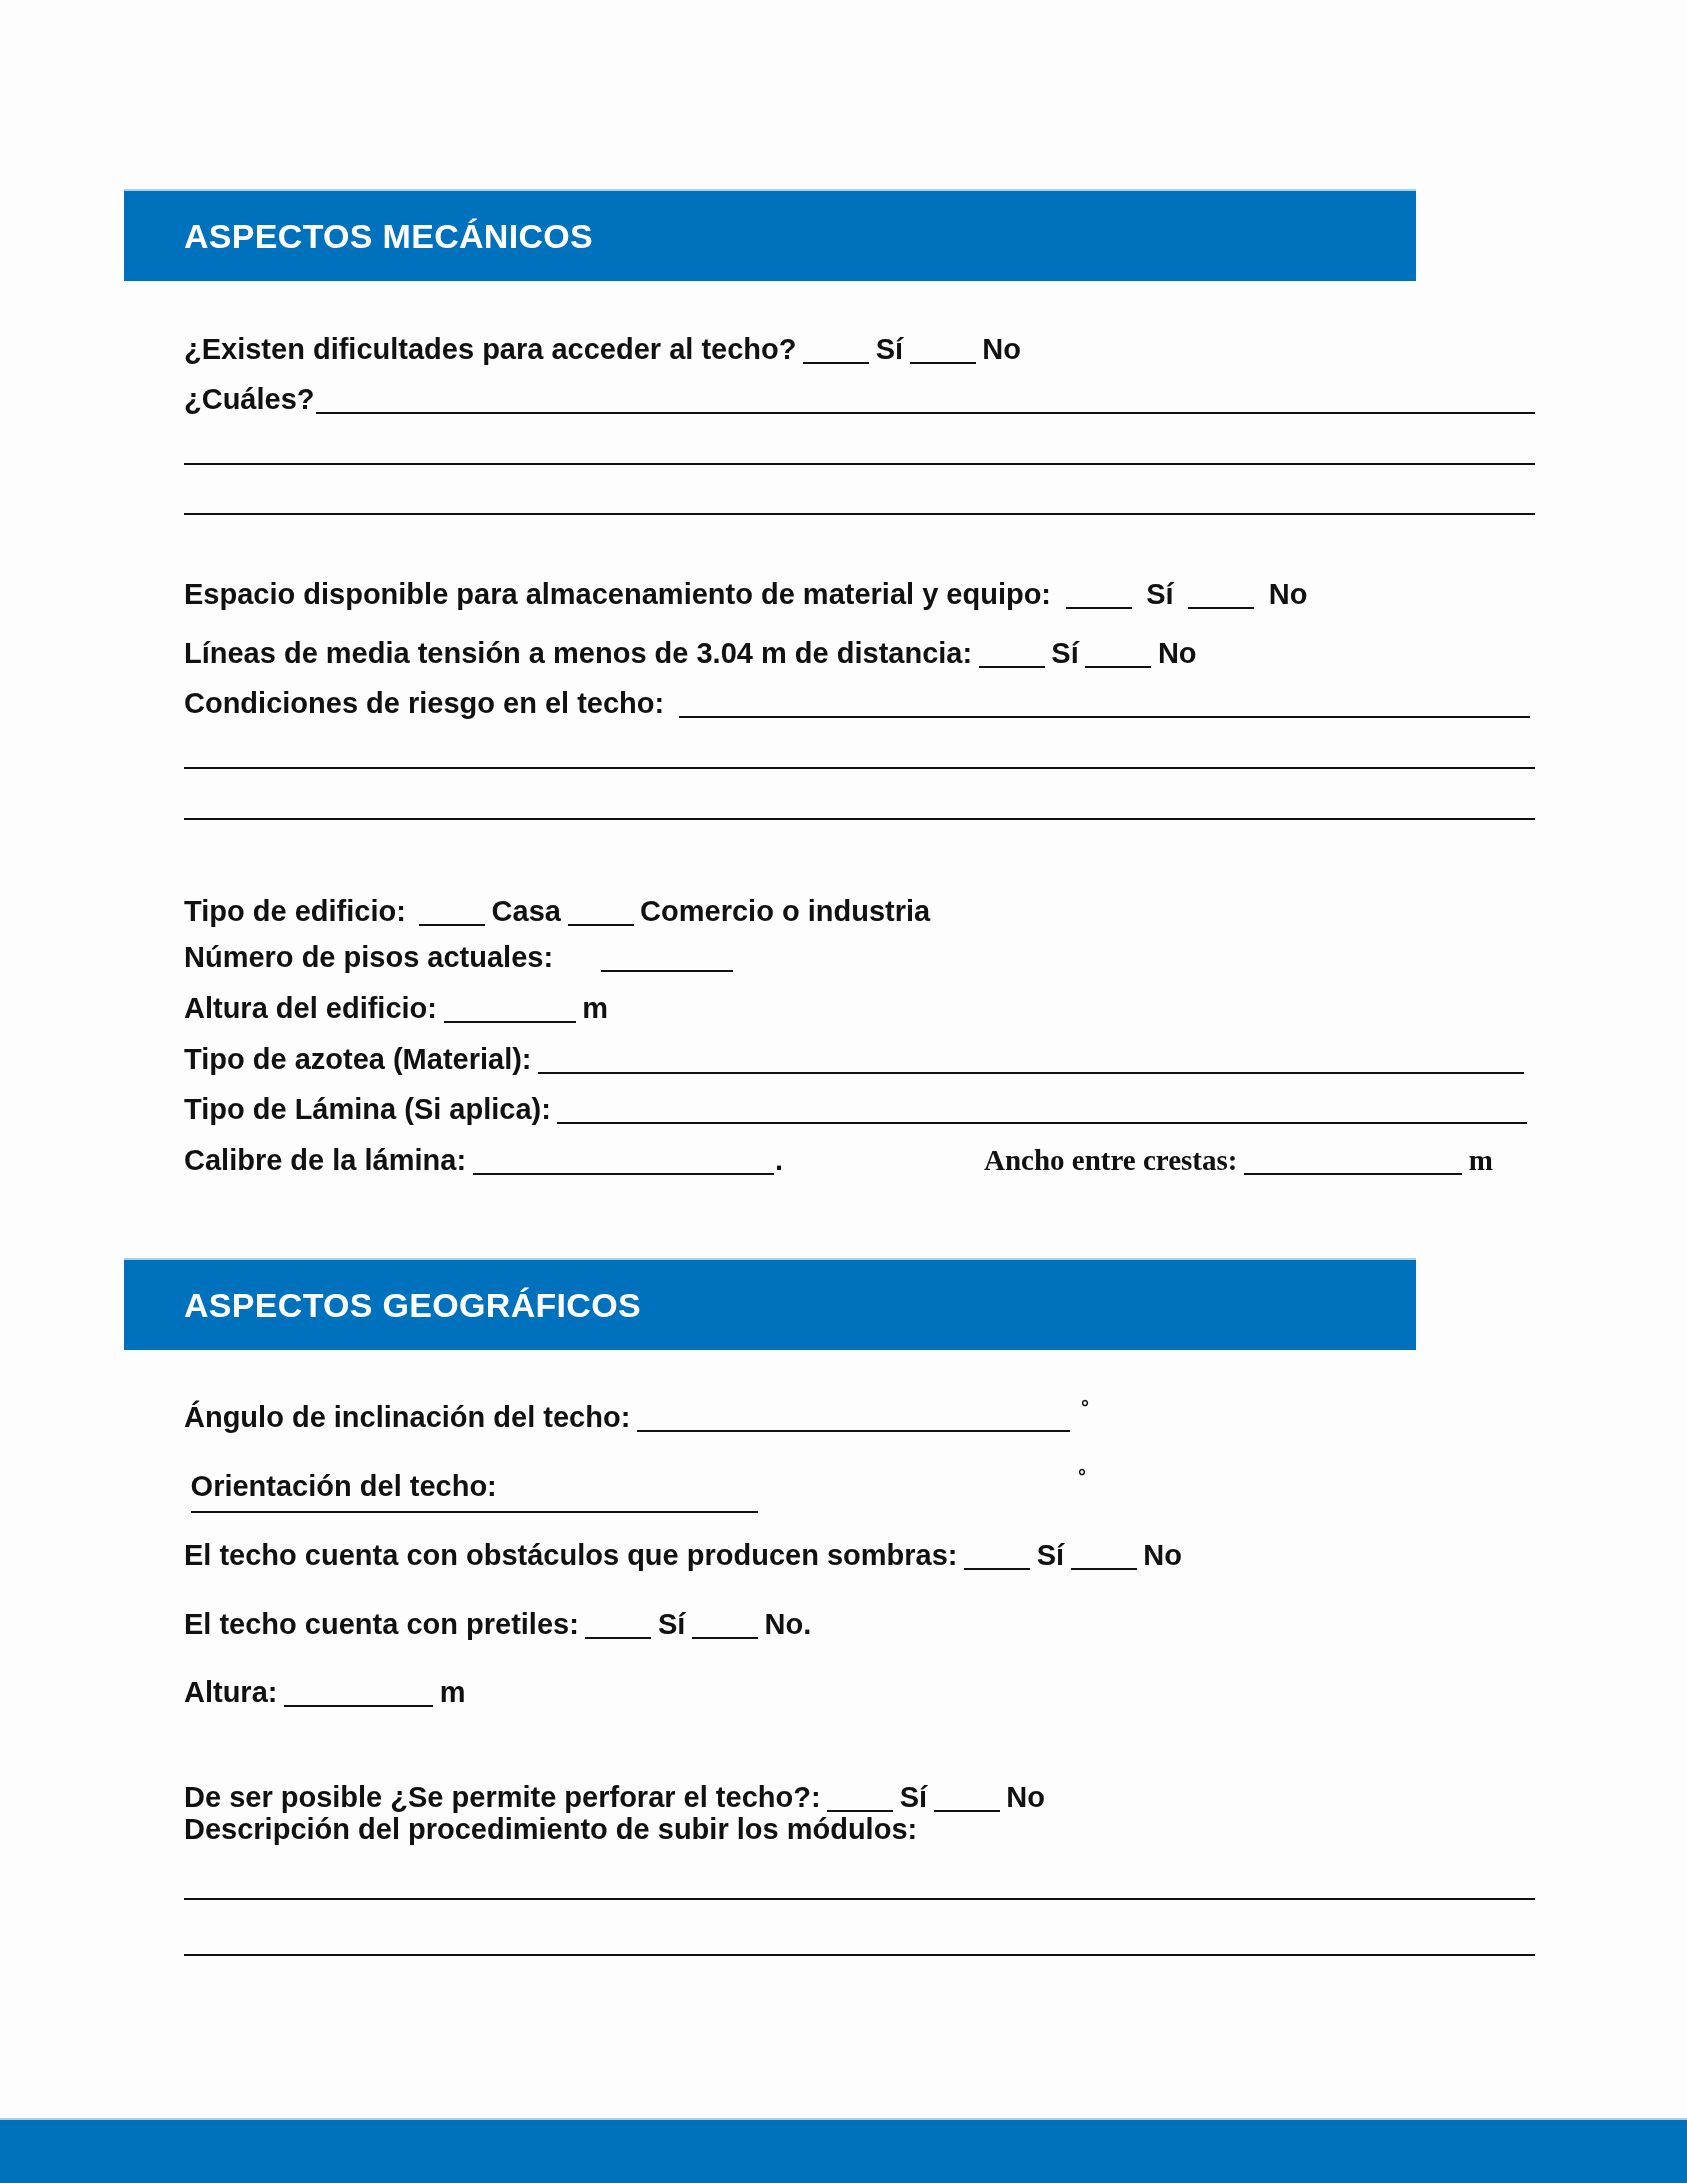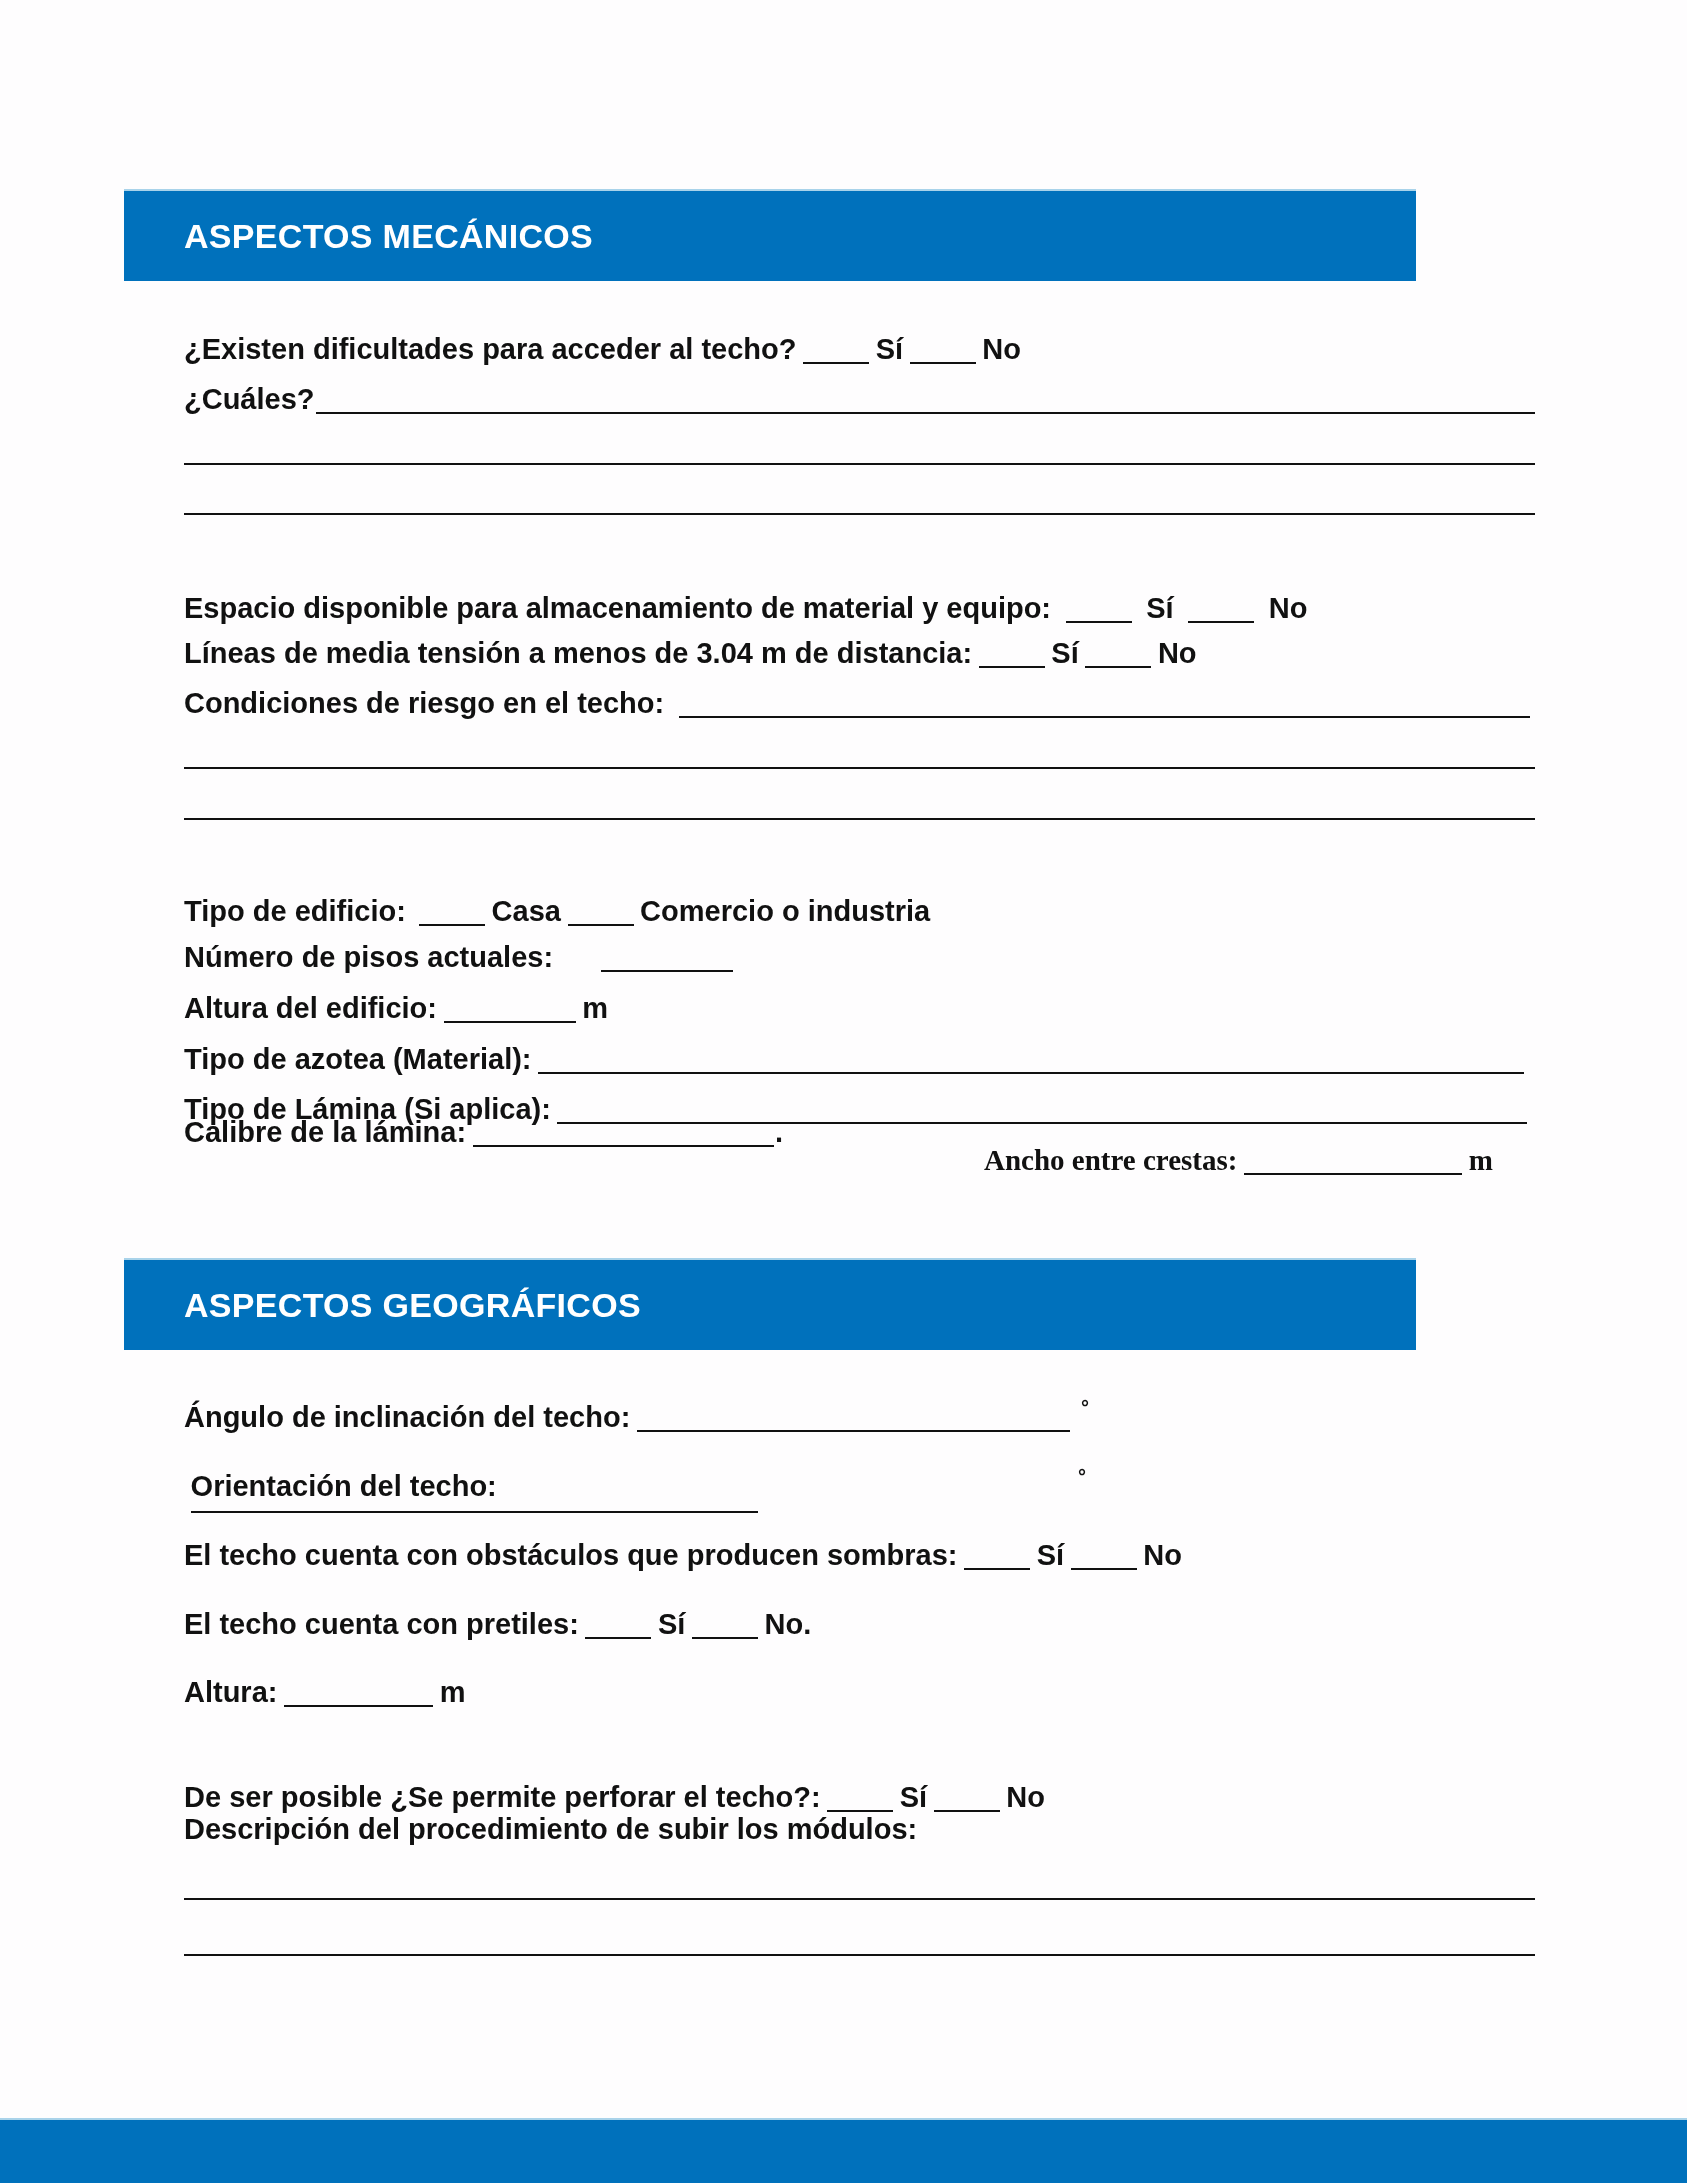--- a/index.html
+++ b/index.html
@@ -37,21 +37,21 @@
   <span class="blank b-short"></span>
   <span class="lbl">No</span>
 </div>
 <div class="row" style="top:379px; width:1351px;">
   <span class="lbl">¿Cuáles?</span>
   <span class="blank" style="flex:1; margin-right:0; margin-left:1.3px;"></span>
 </div>
 <div class="fullline" style="top:463px;"></div>
 <div class="fullline" style="top:513px;"></div>
 
-<div class="row" style="top:588px;gap:8px;">
+<div class="row" style="top:574px;gap:8px;">
   <span class="lbl">Espacio disponible para almacenamiento de material y equipo:</span>
   <span class="blank b-short"></span>
   <span class="lbl">Sí</span>
   <span class="blank b-short"></span>
   <span class="lbl">No</span>
 </div>
 <div class="row" style="top:633px;text-align:center;">
   <span class="lbl">Líneas de media tensión a menos de 3.04 m de distancia:</span>
   <span class="blank b-short"></span>
   <span class="lbl">Sí</span>
@@ -82,21 +82,21 @@
   <span class="lbl">m</span>
 </div>
 <div class="row" style="top:1039px; width:1340px;">
   <span class="lbl">Tipo de azotea (Material):</span>
   <span class="blank" style="flex:1; margin-right:0;"></span>
 </div>
 <div class="row" style="top:1089px; width:1343px;">
   <span class="lbl">Tipo de Lámina (Si aplica):</span>
   <span class="blank" style="flex:1; margin-right:0;"></span>
 </div>
-<div class="row" style="top:1112px;">
+<div class="row" style="top:1140px;">
   <span class="lbl">Calibre de la lámina:</span>
   <span class="blank b-calibre"></span>
   <span class="lbl" style="margin-left:-5.3px;">.</span>
 </div>
 <div class="row" style="top:1140px; left:984px;font-family:Liberation Serif, serif;">
   <span class="lbl">Ancho entre crestas:</span>
   <span class="blank b-ancho"></span>
   <span class="lbl">m</span>
 </div>
 

